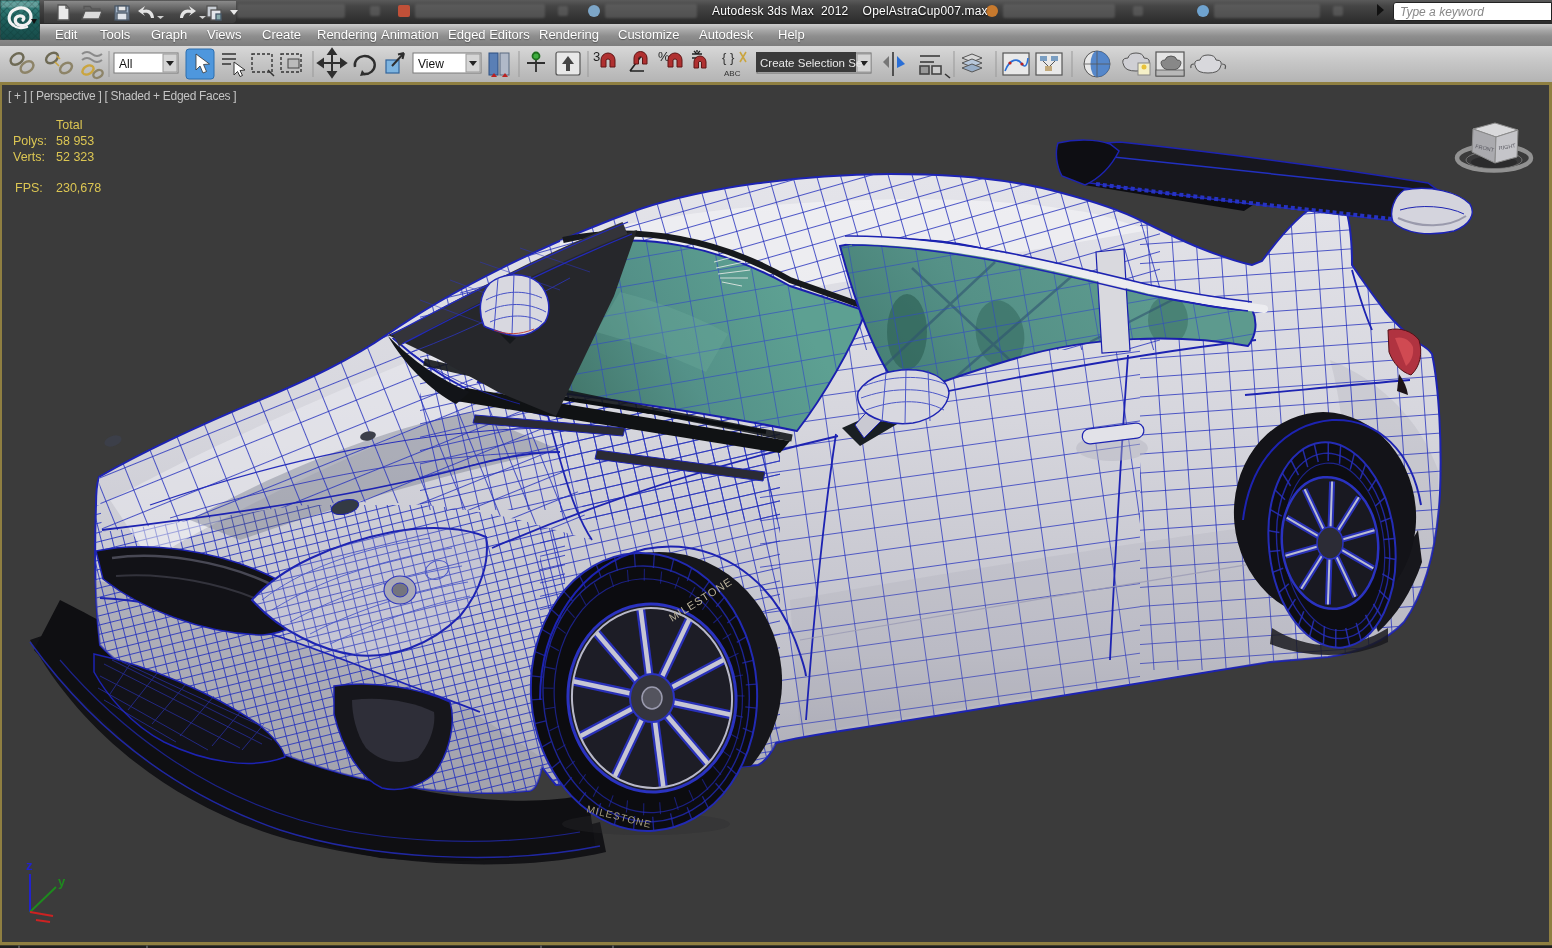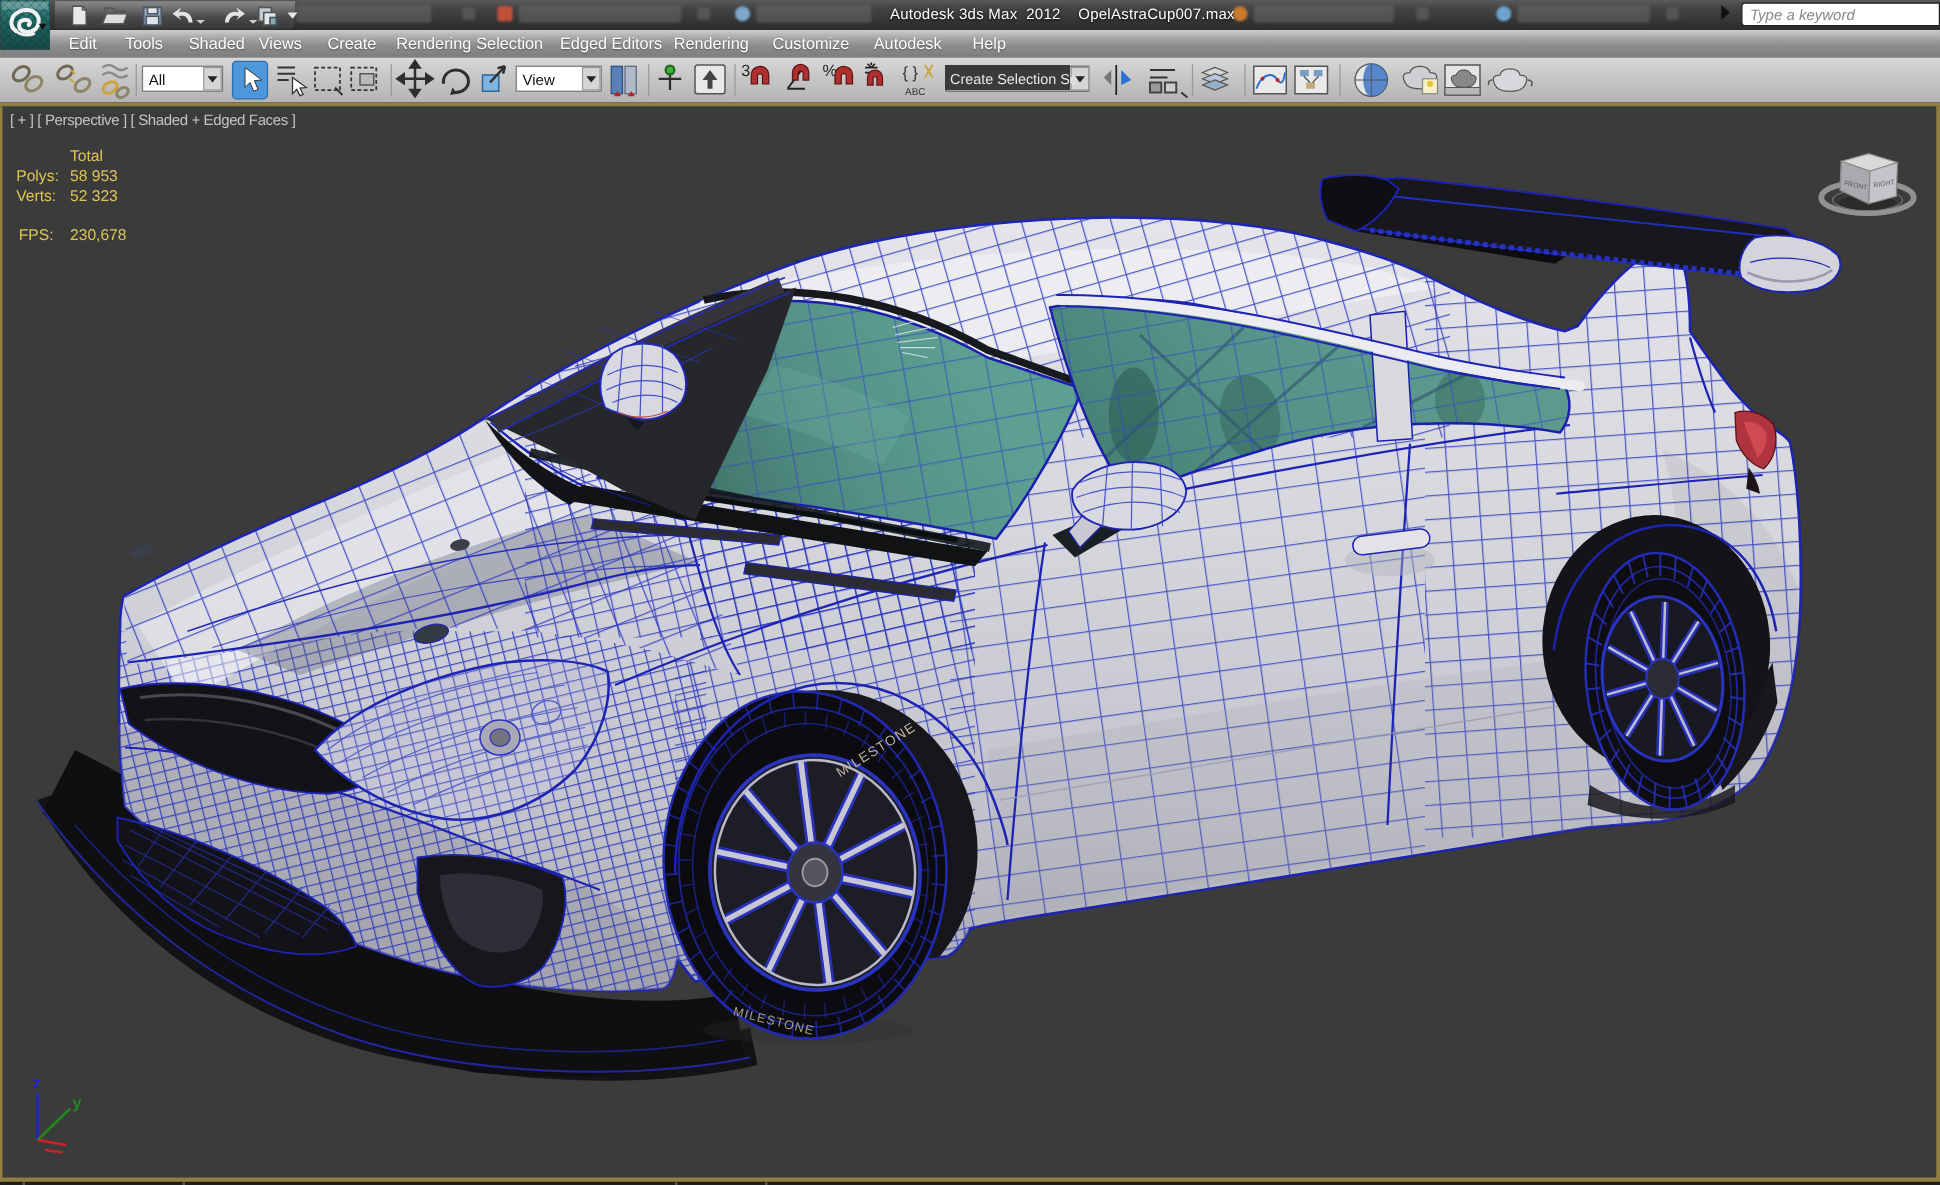--- a/index.html
+++ b/index.html
@@ -81,25 +81,25 @@
 <rect x="0" y="0" width="40" height="40" fill="url(#lg1)" stroke="#444" stroke-width="1"></rect>
 <rect x="0" y="0" width="40" height="40" fill="url(#lgx)"></rect>
 <rect x="1.5" y="1.5" width="37" height="6" fill="#ffffff" opacity="0.22"></rect>
 <path d="M13 25 C7 21 8 12 16 9 C24 6 31 10 31 17 C31 23 25 27 19 25 C14 23 14 17 19 16 C23 15 25 18 23 20" fill="none" stroke="#f2f2f2" stroke-width="3.2" stroke-linecap="round"></path>
 <path d="M13 25 C16 28 22 29 27 27" fill="none" stroke="#f2f2f2" stroke-width="2.4" stroke-linecap="round"></path>
 <polygon points="31,19 37,19 34,24" fill="#111"></polygon>
 </svg>
 <div id="menubar">
   <span style="left:55px">Edit</span>
   <span style="left:100px">Tools</span>
-  <span style="left:151px">Shaded</span>
+  <span style="left:151px">Graph</span>
   <span style="left:207px">Views</span>
   <span style="left:262px">Create</span>
   <span style="left:317px">Rendering</span>
-  <span style="left:381px">Selection</span>
+  <span style="left:381px">Animation</span>
   <span style="left:448px">Edged Editors</span>
   <span style="left:539px">Rendering</span>
   <span style="left:618px">Customize</span>
   <span style="left:699px">Autodesk</span>
   <span style="left:778px">Help</span>
 </div>
 <div id="toolbar">
 <svg width="1552" height="36" viewBox="0 0 1552 36">
 <g fill="none" stroke="#6e6a55" stroke-width="2.4">
  <ellipse cx="17" cy="13" rx="7" ry="5" transform="rotate(-35 17 13)"></ellipse>

